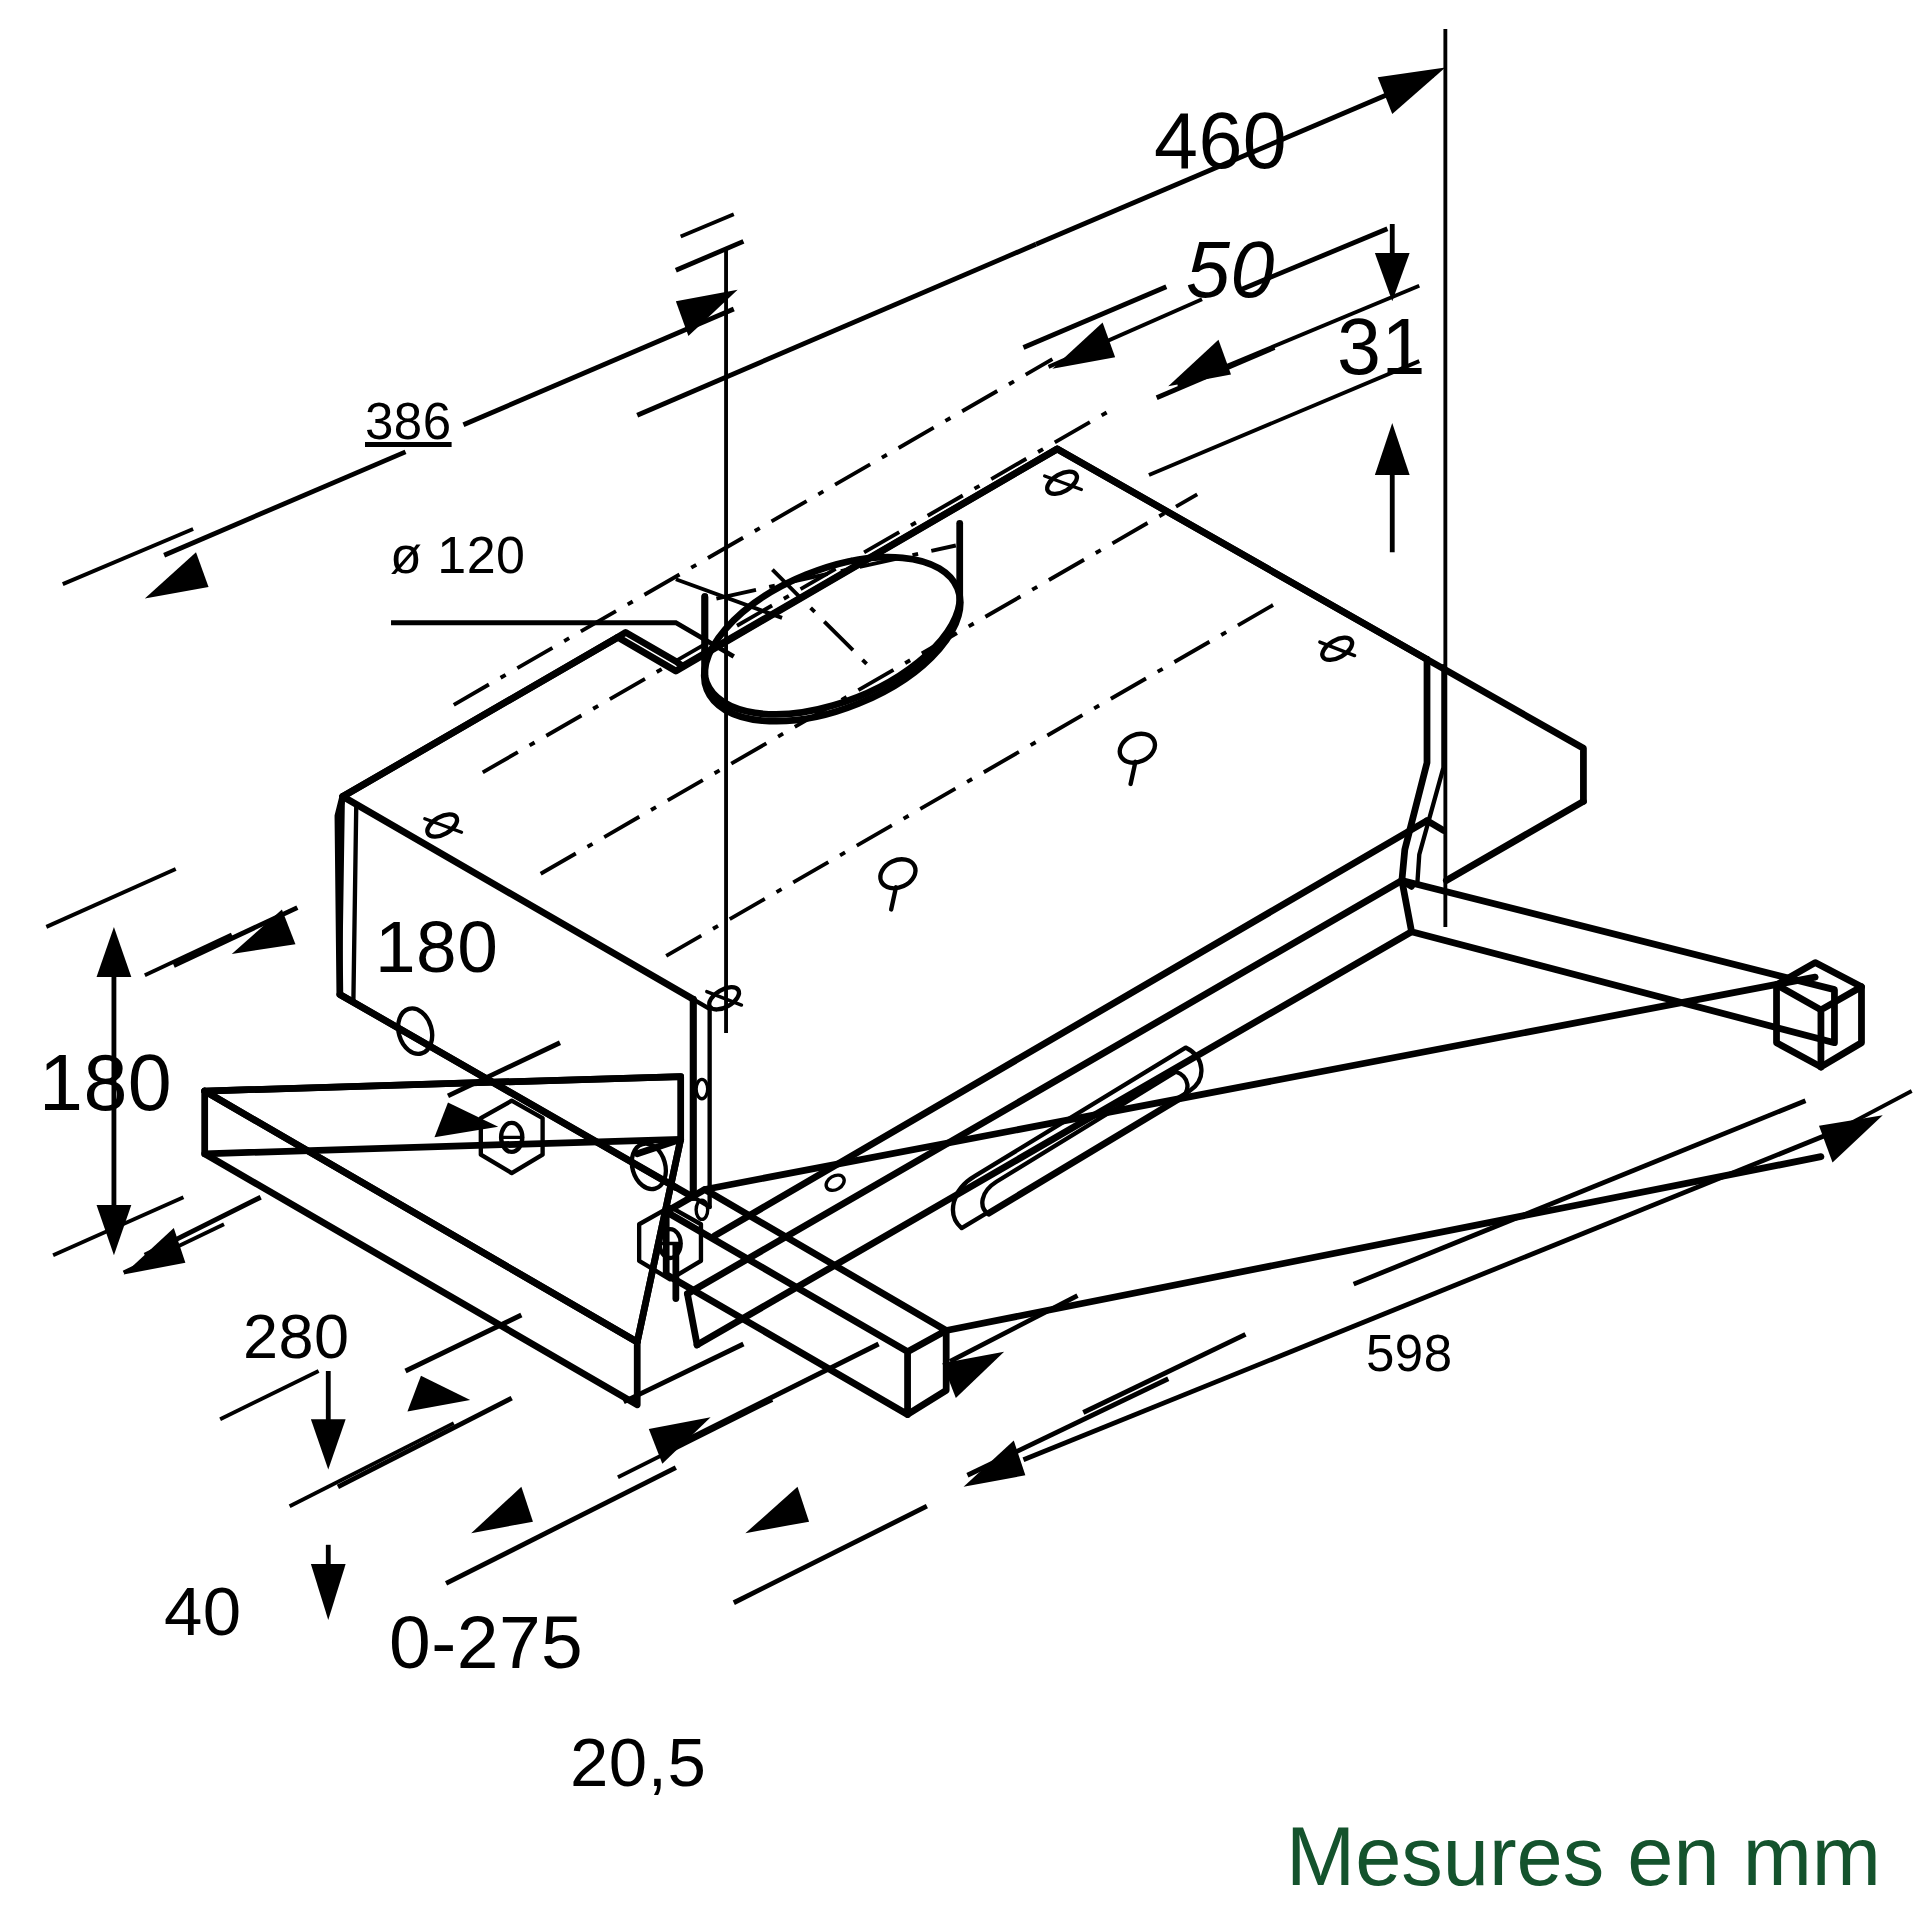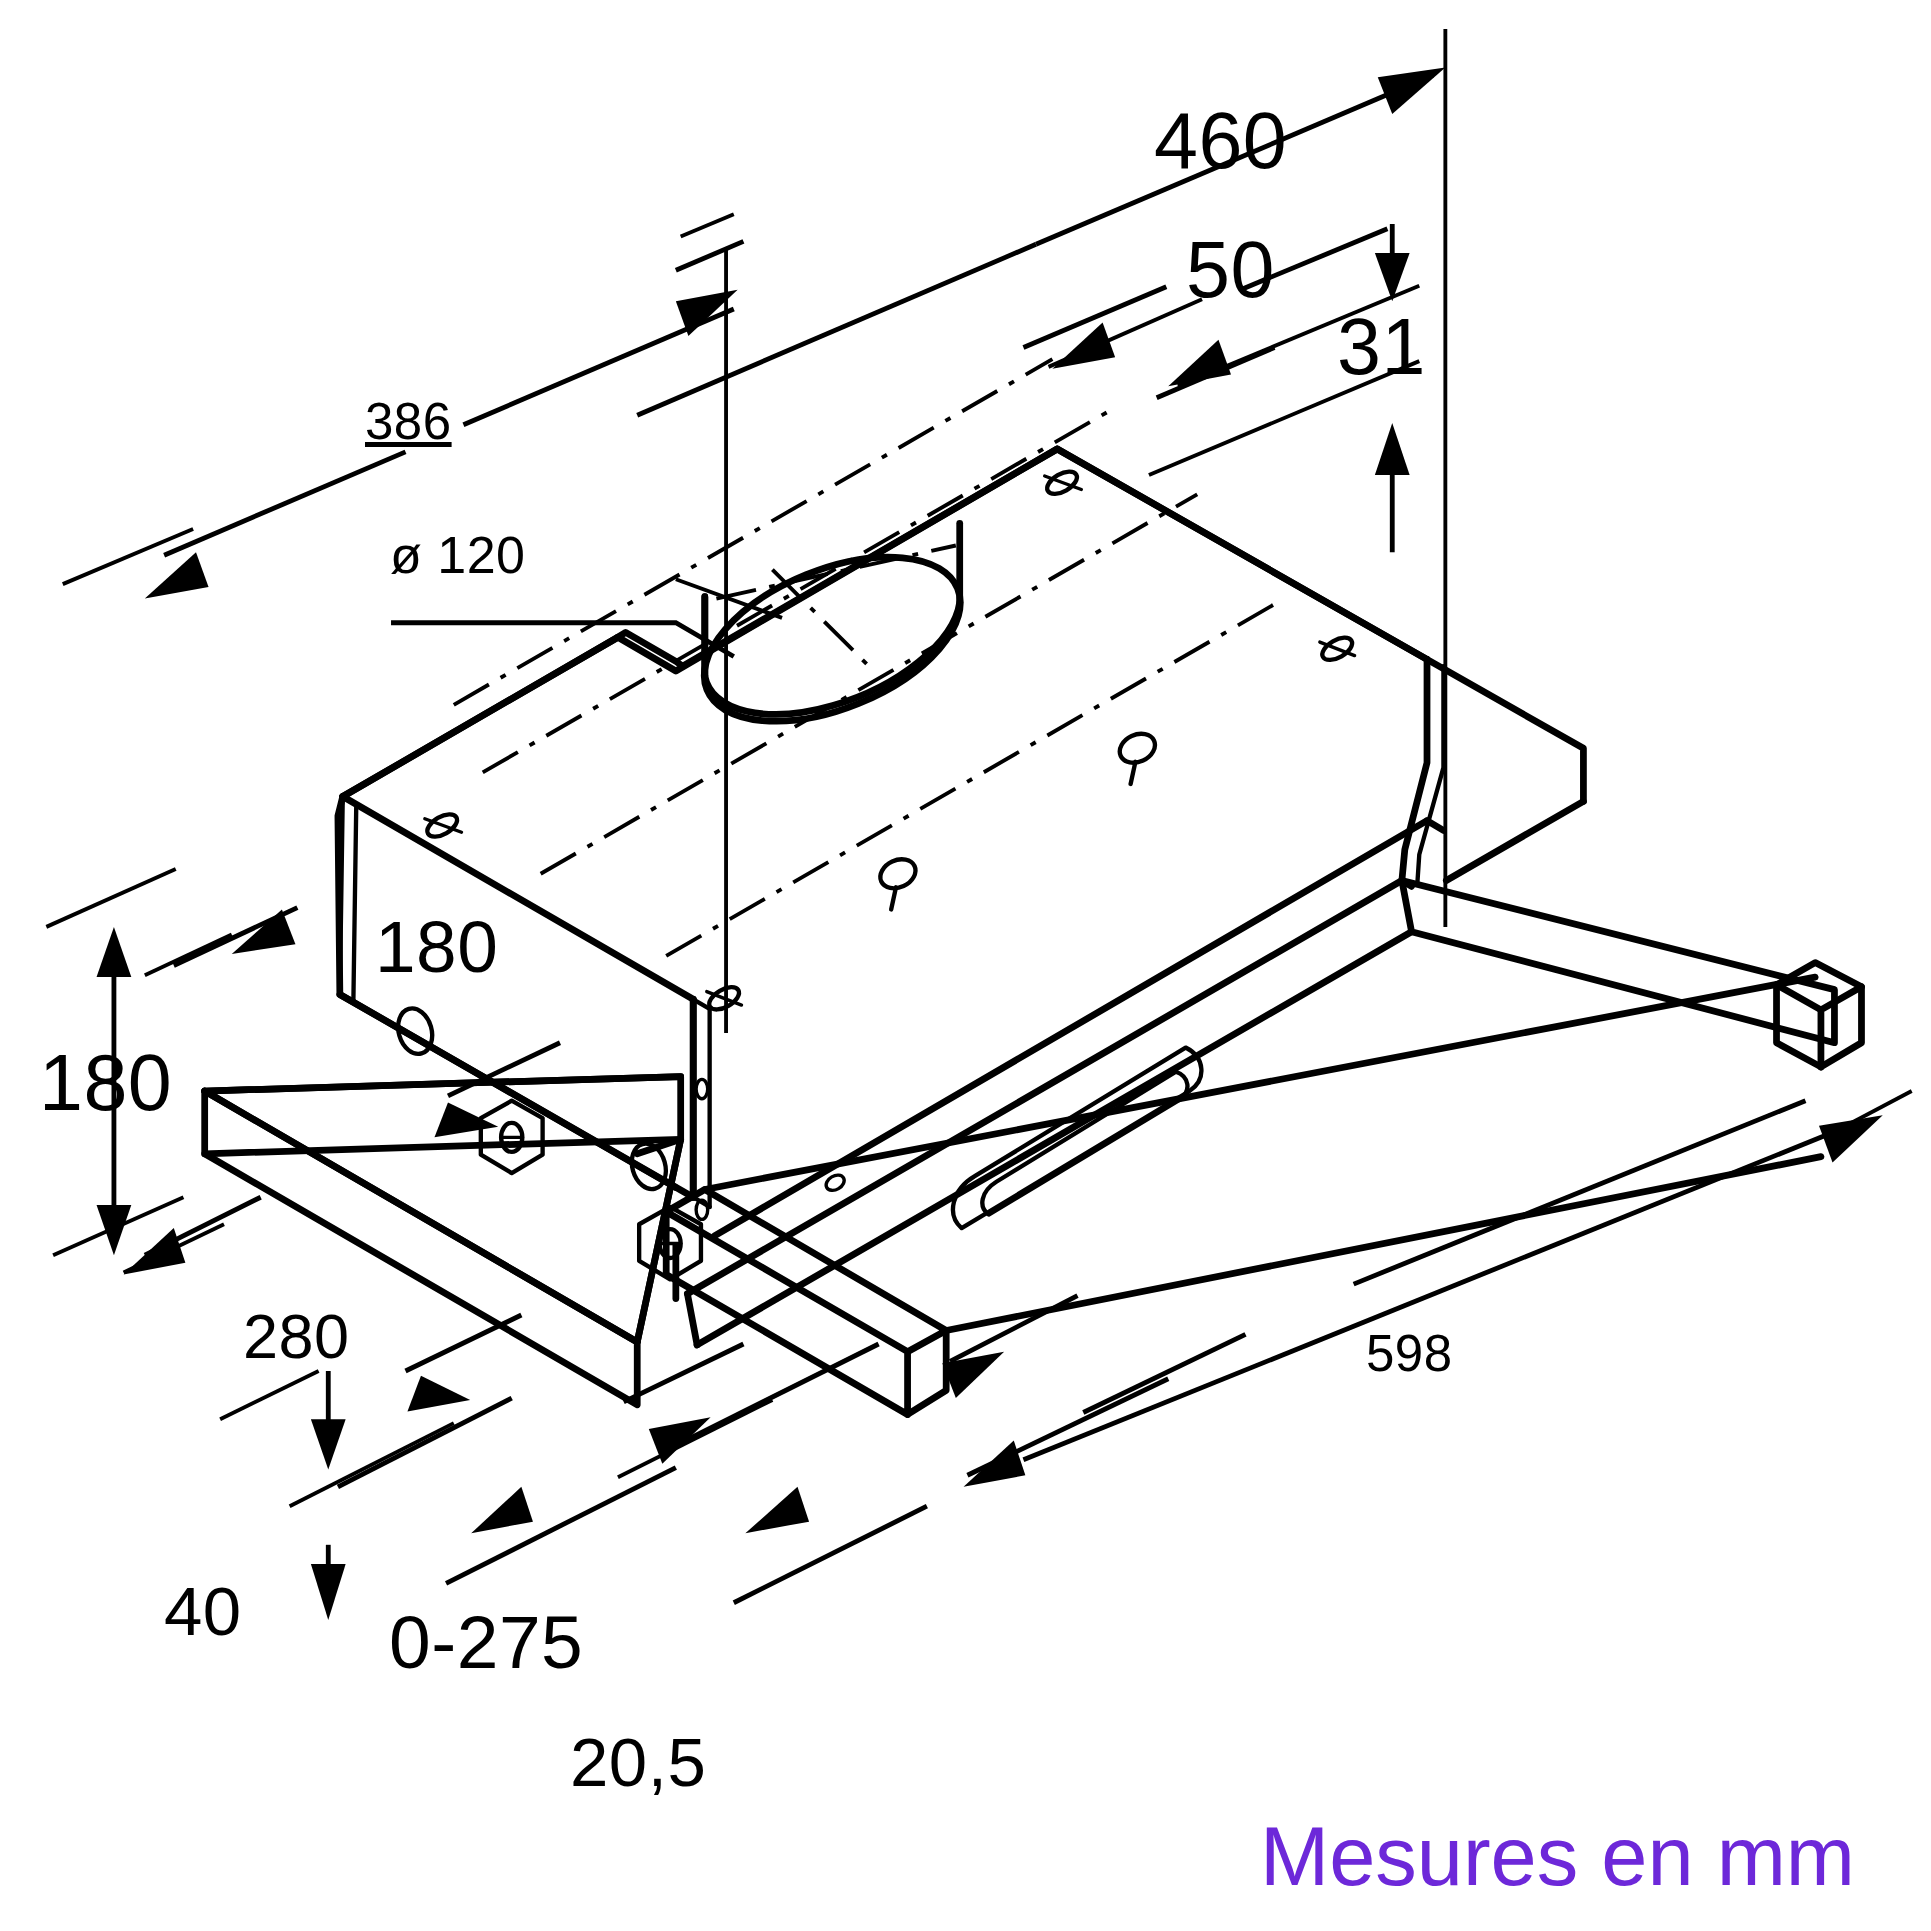--- a/index.html
+++ b/index.html
@@ -40,23 +40,24 @@
     font-weight: 400;
     color: #000;
     white-space: nowrap;
     line-height: 1;
     letter-spacing: 0.5px;
   }
   .note {
     position: absolute;
     font-family: "Liberation Sans", sans-serif;
     font-weight: 400;
-    color: #6d28d9;
+    color: #14532d;
     white-space: nowrap;
     line-height: 1;
+    margin-left: 26px;
   }
 </style>
 </head>
 <body>
 
 <div id="sheet">
 
   <svg class="drawing" viewBox="0 0 2000 2000">
 
     <defs>
@@ -300,21 +301,21 @@
     </g>
 
   </svg>
 
   <div class="dimtext" style="left:1154px; top:101px; font-size:79px;">460</div>
 
   <div class="dimtext" style="left:365px; top:396px; font-size:51px;text-decoration:underline;">386</div>
 
   <div class="dimtext" style="left:390px; top:529px; font-size:52px;">ø  120</div>
 
-  <div class="dimtext" style="left:1186px; top:230px; font-size:79px;">50</div>
+  <div class="dimtext" style="left:1186px; top:230px; font-size:79px;font-style:italic;">50</div>
 
   <div class="dimtext" style="left:1337px; top:307px; font-size:79px;">31</div>
 
   <div class="dimtext" style="left:375px; top:910px; font-size:73px;">180</div>
 
   <div class="dimtext" style="left:39px; top:1043px; font-size:79px;">180</div>
 
   <div class="dimtext" style="left:243px; top:1305px; font-size:63px;">280</div>
 
   <div class="dimtext" style="left:164px; top:1577px; font-size:69px;">40</div>

